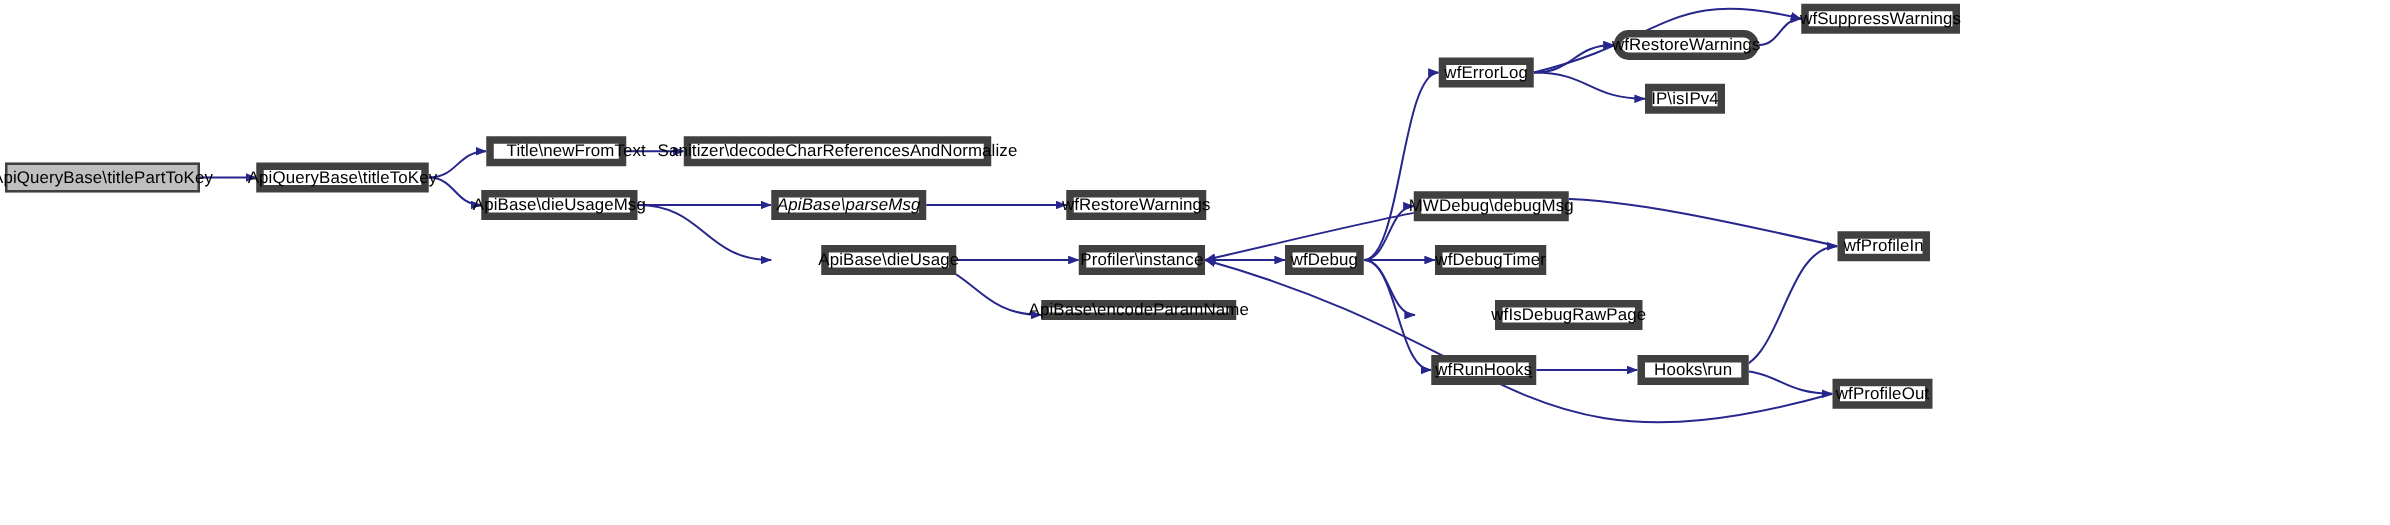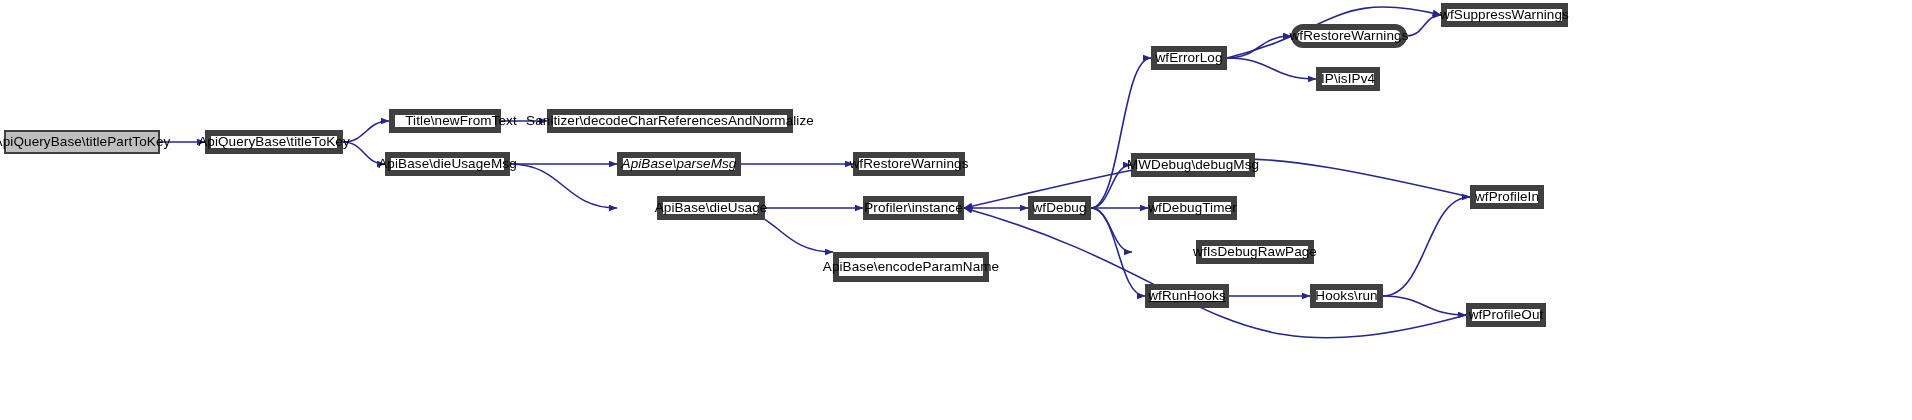--- a/index.html
+++ b/index.html
@@ -102,21 +102,21 @@
       </div>
       <div class="node" style="left: 853px; top: 152px; width: 112px; height: 24px; border-color: rgb(64, 64, 64);">
         <span>wfRestoreWarnings</span>
       </div>
       <div class="node" style="left: 617px; top: 196px; width: 108px; height: 24px; border-color: rgb(64, 64, 64); margin-left: 40px;">
         <span>ApiBase\dieUsage</span>
       </div>
       <div class="node" style="left: 863px; top: 196px; width: 101px; height: 24px; border-color: rgb(64, 64, 64);">
         <span>Profiler\instance</span>
       </div>
-      <div class="node" style="left: 833px; top: 252px; width: 156px; height: 30px; border-color: rgb(64, 64, 64);">
+      <div class="node" style="left: 833px; top: 240px; width: 156px; height: 16px; border-color: rgb(64, 64, 64);">
         <span>ApiBase\encodeParamName</span>
       </div>
       <div class="node" style="left: 1028px; top: 196px; width: 63px; height: 24px; border-color: rgb(64, 64, 64);">
         <span>wfDebug</span>
       </div>
       <div class="node" style="left: 1151px; top: 46px; width: 76px; height: 24px; border-color: rgb(64, 64, 64);">
         <span>wfErrorLog</span>
       </div>
       <div class="node" style="left: 1291px; top: 24px; width: 116px; height: 24px; border-color: rgb(64, 64, 64); border-radius: 12px;">
         <span>wfRestoreWarnings</span>
@@ -132,21 +132,21 @@
       </div>
       <div class="node" style="left: 1148px; top: 196px; width: 89px; height: 24px; border-color: rgb(64, 64, 64);">
         <span>wfDebugTimer</span>
       </div>
       <div class="node" style="left: 1196px; top: 240px; width: 118px; height: 24px; border-color: rgb(64, 64, 64);">
         <span>wfIsDebugRawPage</span>
       </div>
       <div class="node" style="left: 1145px; top: 284px; width: 84px; height: 24px; border-color: rgb(64, 64, 64); text-decoration: underline;">
         <span>wfRunHooks</span>
       </div>
-      <div class="node" style="left: 1310px; top: 284px; width: 73px; height: 24px; border-color: rgb(64, 64, 64); align-items: flex-end;">
+      <div class="node" style="left: 1310px; top: 284px; width: 89px; height: 24px; border-color: rgb(64, 64, 64); align-items: flex-end;">
         <span>Hooks\run</span>
       </div>
       <div class="node" style="left: 1470px; top: 185px; width: 74px; height: 24px; border-color: rgb(64, 64, 64);">
         <span>wfProfileIn</span>
       </div>
       <div class="node" style="left: 1466px; top: 303px; width: 80px; height: 24px; border-color: rgb(64, 64, 64);">
         <span>wfProfileOut</span>
       </div>
     </div>
 

